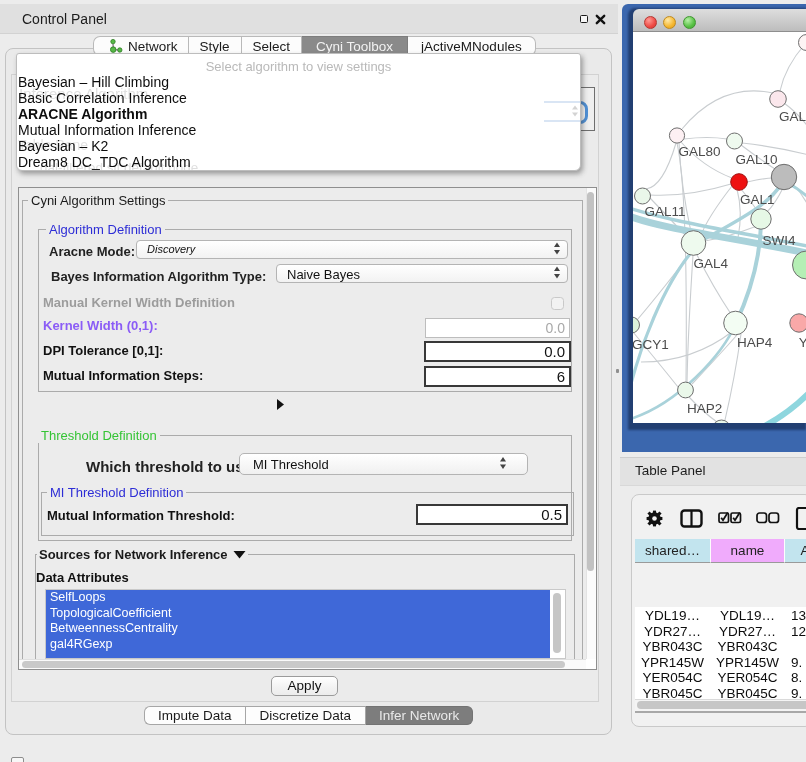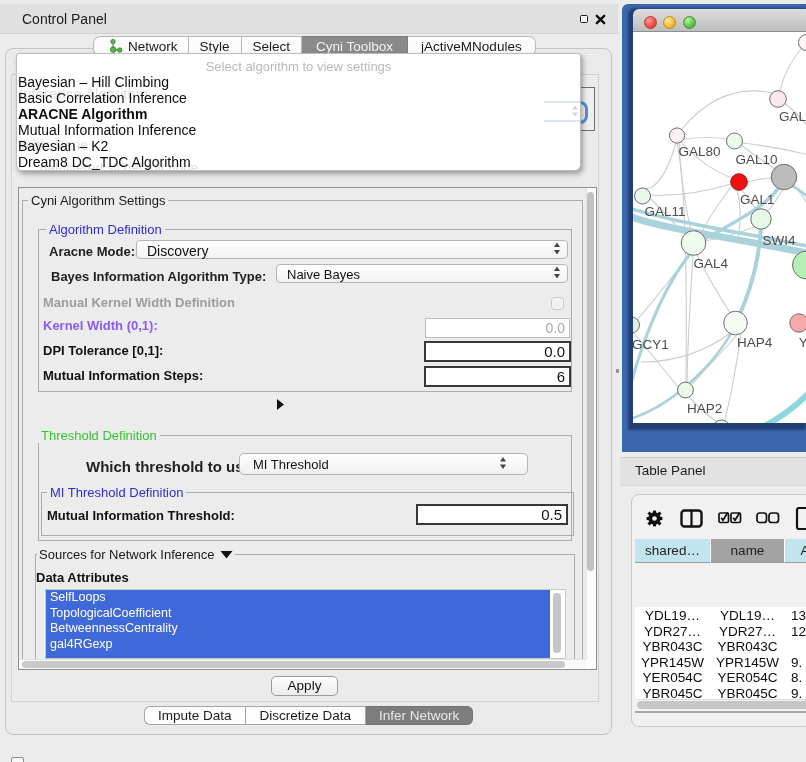--- a/index.html
+++ b/index.html
@@ -46,21 +46,21 @@
 <div class="abs" style="left:18px;top:187px;width:577px;height:481px;border:1px solid #8f8f8f;background:#ececec;overflow:hidden;">
 
   <div class="abs" style="left:3px;top:12px;width:559px;height:500px;border:1px solid #ababab;border-bottom:none;"></div>
   <div class="abs lbl" style="left:9px;top:5px;background:#ececec;padding:0 3px;font-size:13px;color:#1b1b1b;">Cyni Algorithm Settings</div>
 
   <div class="abs" style="left:19px;top:41px;width:532px;height:161px;border:1px solid #ababab;"></div>
   <div class="abs lbl" style="left:27px;top:34px;background:#ececec;padding:0 3px;font-size:13px;color:#2d2dd6;">Algorithm Definition</div>
 
   <div class="abs lbl" style="left:30px;top:56px;font-size:13px;font-weight:bold;color:#222;">Aracne Mode:</div>
   <div class="abs" style="left:117px;top:52px;width:430px;height:17px;border:1px solid #b4b4b4;border-radius:4px;background:linear-gradient(#ffffff,#f2f2f2);"></div>
-  <div class="abs lbl" style="left:128px;top:55px;font-size:14px;color:#111;">Discovery</div>
+  <div class="abs lbl" style="left:128px;top:55px;font-size:11px;color:#111;font-style:italic;">Discovery</div>
   <svg class="abs" style="left:534px;top:54px;" width="8" height="13" viewBox="0 0 8 13">
         <path d="M4 0.5 L7 5 L1 5 Z" fill="#444"></path>
         <path d="M4 12.5 L7 8 L1 8 Z" fill="#444"></path>
       </svg>
 
   <div class="abs lbl" style="left:32px;top:81px;font-size:13px;font-weight:bold;color:#222;">Bayes Information Algorithm Type:</div>
   <div class="abs" style="left:257px;top:76px;width:290px;height:17px;border:1px solid #b4b4b4;border-radius:4px;background:linear-gradient(#ffffff,#f2f2f2);"></div>
   <div class="abs lbl" style="left:268px;top:79px;font-size:13px;color:#111;">Naive Bayes</div>
   <svg class="abs" style="left:534px;top:78px;" width="8" height="13" viewBox="0 0 8 13">
         <path d="M4 0.5 L7 5 L1 5 Z" fill="#444"></path>
@@ -93,21 +93,21 @@
         <path d="M4 1 L7 5.5 L1 5.5 Z" fill="#444"></path>
         <path d="M4 13 L7 8.5 L1 8.5 Z" fill="#444"></path>
       </svg>
 
   <div class="abs" style="left:22px;top:304px;width:531px;height:42px;border:1px solid #ababab;"></div>
   <div class="abs lbl" style="left:28px;top:297px;background:#ececec;padding:0 3px;font-size:13px;color:#2d2dd6;">MI Threshold Definition</div>
   <div class="abs lbl" style="left:28px;top:320px;font-size:13px;font-weight:bold;color:#111;">Mutual Information Threshold:</div>
   <div class="abs" style="left:397px;top:316px;width:144px;height:17px;border:2px solid #383838;background:#fff;font-size:15px;color:#111;text-align:right;padding-right:4px;line-height:17px;">0.5</div>
 
   <div class="abs" style="left:16px;top:366px;width:538px;height:130px;border:1px solid #ababab;border-bottom:none;"></div>
-  <div class="abs lbl" style="left:18px;top:359px;background:#ececec;padding:0 2px;font-size:13px;color:#1a1a1a;">Sources for Network Inference <svg width="13" height="9" viewBox="0 0 13 9" style="margin-left:2px;">
+  <div class="abs lbl" style="left:18px;top:359px;background:#ececec;padding:0 2px;font-size:13px;color:#1a1a1a;font-weight:bold;">Sources for Network Inference <svg width="13" height="9" viewBox="0 0 13 9" style="margin-left:2px;">
           <path d="M0.5 1 L12.5 1 L6.5 8.5 Z" fill="#111"></path>
         </svg></div>
 
   <div class="abs lbl" style="left:17px;top:382px;font-size:13px;font-weight:bold;color:#111;">Data Attributes</div>
 
   <div class="abs" style="left:26px;top:401px;width:519px;height:68px;background:#ffffff;border:1px solid #c9c9c9;overflow:hidden;">
     <div style="position:absolute;left:0;top:0;width:500px;height:68px;background:#3f68d8;color:#fff;font-size:12.5px;line-height:15.6px;padding-left:4px;">SelfLoops<br>TopologicalCoefficient<br>BetweennessCentrality<br>gal4RGexp</div>
     <div style="position:absolute;right:4px;top:3px;width:8px;height:60px;background:#c6c6c6;border-radius:4px;"></div>
   </div>
 
@@ -269,21 +269,21 @@
   <rect x="13" y="1" width="9.5" height="9.5" rx="2.5" fill="none" stroke="#111" stroke-width="1.7"></rect>
 </svg>
 <svg class="abs" style="left:795px;top:507px;" width="20" height="23" viewBox="0 0 20 23">
   <path d="M2 3 a2 2 0 0 1 2 -2 l8 0 l6 6 l0 13 a2 2 0 0 1 -2 2 l-12 0 a2 2 0 0 1 -2 -2 Z" fill="none" stroke="#111" stroke-width="2.2"></path>
   <path d="M12 1.5 l0 5.5 l5.7 0" fill="none" stroke="#111" stroke-width="1.8"></path>
 </svg>
 
 <div class="abs" style="left:635px;top:539px;width:171px;height:160px;overflow:hidden;font-size:13.5px;">
 
   <div style="position:absolute;left:0;top:0;width:75px;height:23px;background:#c2e4ee;border-right:1px solid #fdfdfd;border-bottom:1px solid #9a9a9a;text-align:center;line-height:23px;color:#222;">shared…</div>
-  <div style="position:absolute;left:76px;top:0;width:73px;height:23px;background:#a3a3a3;border-right:1px solid #fdfdfd;border-bottom:1px solid #9a9a9a;text-align:center;line-height:23px;color:#222;">name</div>
+  <div style="position:absolute;left:76px;top:0;width:73px;height:23px;background:#f0abfc;border-right:1px solid #fdfdfd;border-bottom:1px solid #9a9a9a;text-align:center;line-height:23px;color:#222;">name</div>
   <div style="position:absolute;left:150px;top:0;width:40px;height:23px;background:#c2e4ee;border-bottom:1px solid #9a9a9a;text-align:center;line-height:23px;color:#222;">A</div>
 
   <div style="position:absolute;left:0;top:24px;width:171px;height:136px;background:#fff;color:#0d0d0d;margin-top:44px;">
     <div style="position:absolute;left:0;top:1px;width:75px;text-align:center;line-height:15.55px;">YDL19…<br>YDR27…<br>YBR043C<br>YPR145W<br>YER054C<br>YBR045C<br>YBL079W<br>YLR345W<br>YIL053C</div>
     <div style="position:absolute;left:76px;top:1px;width:73px;text-align:center;line-height:15.55px;">YDL19…<br>YDR27…<br>YBR043C<br>YPR145W<br>YER054C<br>YBR045C<br>YBL079W<br>YLR345W<br>YIL053C</div>
     <div style="position:absolute;left:156px;top:1px;width:40px;line-height:15.55px;">13<br>12<br><br>9.<br>8.<br>9.<br><br>9.<br>9.</div>
   </div>
 </div>
 
 <div class="abs" style="left:635px;top:699px;width:171px;height:12px;background:#f4f4f4;border-top:1px solid #dadada;"></div>

